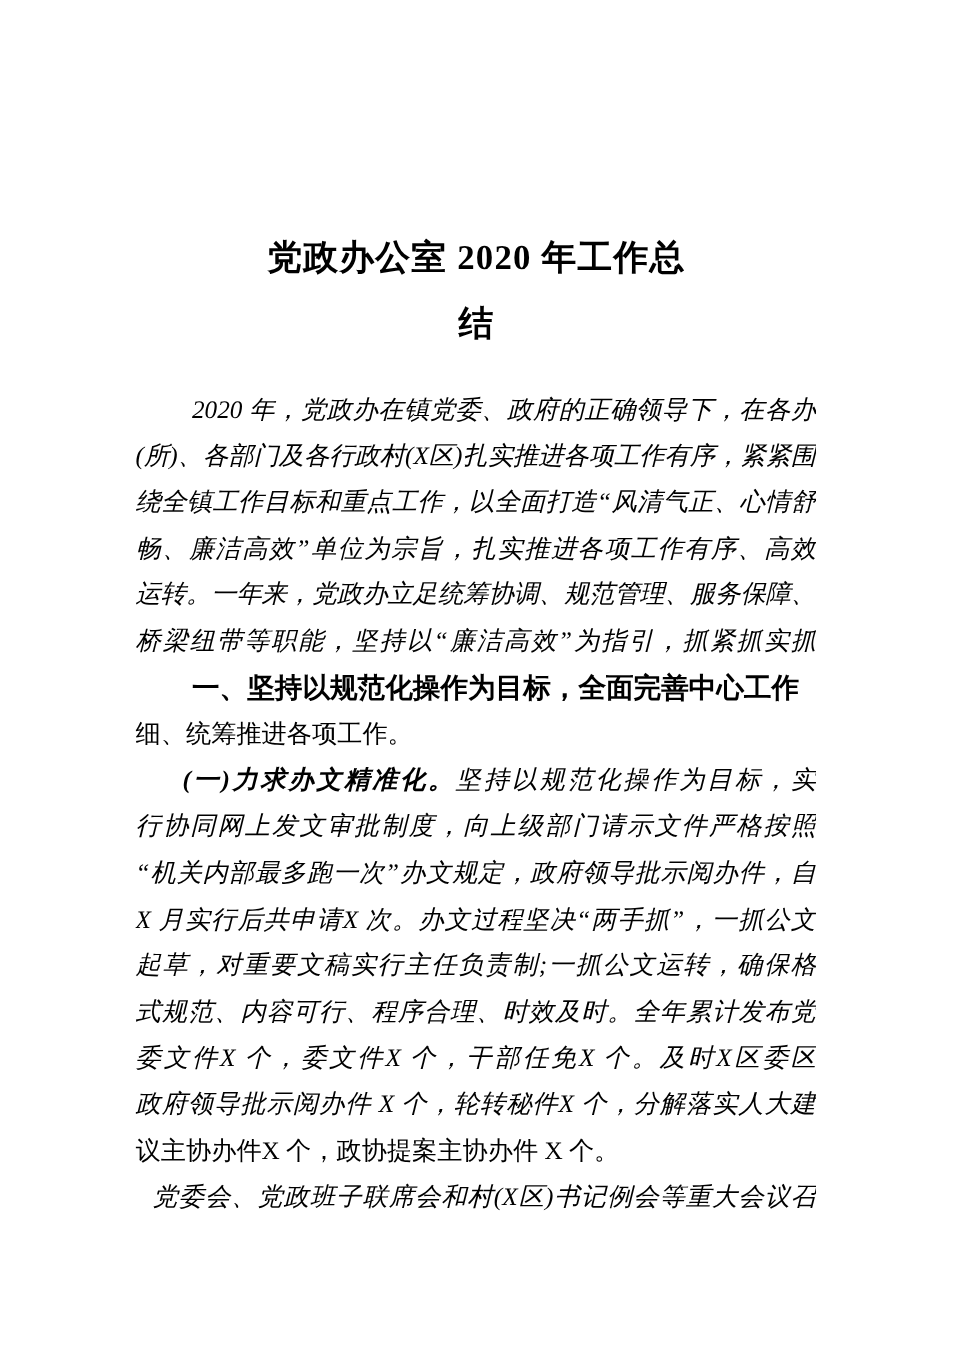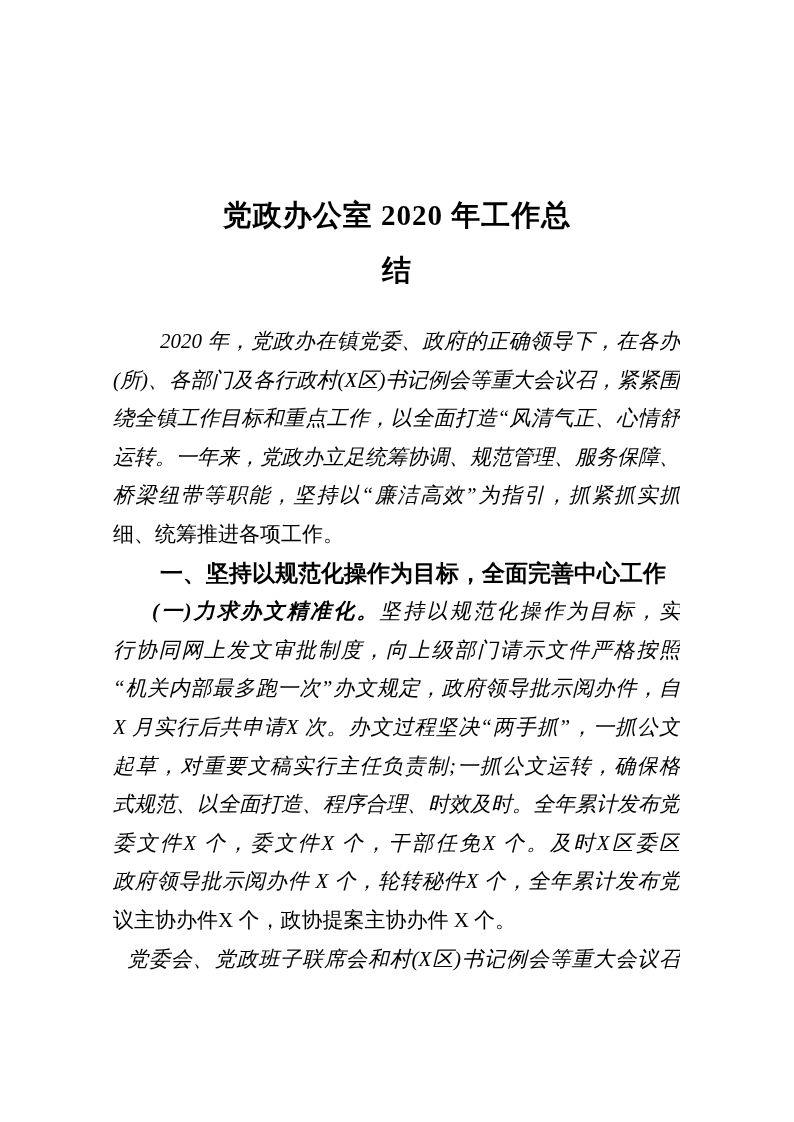--- a/index.html
+++ b/index.html
@@ -66,34 +66,35 @@
 <div class="page">
 
   <div class="title-block">
     <div class="title-line">党政办公室 2020 年工作总</div>
     <div class="title-line">结</div>
   </div>
 
   <div class="body-block">
 
     <div class="line stretch indent-first">2020 年，党政办在镇党委、政府的正确领导下，在各办</div>
-    <div class="line stretch">(所)、各部门及各行政村(X区)书记例会等重大会议召，紧紧围</div>
+    <div class="line stretch">(所)、各部门及各行政村(X区)扎实推进各项工作有序，紧紧围</div>
     <div class="line stretch">绕全镇工作目标和重点工作，以全面打造“风清气正、心情舒</div>
+    <div class="line stretch">畅、廉洁高效”单位为宗旨，扎实推进各项工作有序、高效</div>
     <div class="line stretch">运转。一年来，党政办立足统筹协调、规范管理、服务保障、</div>
     <div class="line stretch">桥梁纽带等职能，坚持以“廉洁高效”为指引，抓紧抓实抓</div>
+    <div class="line heading">一、坚持以规范化操作为目标，全面完善中心工作</div>
+
     <div class="line">细、统筹推进各项工作。</div>
-
-    <div class="line heading">一、坚持以规范化操作为目标，全面完善中心工作</div>
 
     <div class="line stretch indent-para1"><span class="lead">(一)力求办文精准化。</span><span>坚持以规范化操作为目标，实</span></div>
     <div class="line stretch">行协同网上发文审批制度，向上级部门请示文件严格按照</div>
     <div class="line stretch">“机关内部最多跑一次”办文规定，政府领导批示阅办件，自</div>
     <div class="line stretch">X 月实行后共申请X 次。办文过程坚决“两手抓”，一抓公文</div>
     <div class="line stretch">起草，对重要文稿实行主任负责制;一抓公文运转，确保格</div>
-    <div class="line stretch">式规范、以全面打造、程序合理、时效及时。全年累计发布党</div>
+    <div class="line stretch">式规范、内容可行、程序合理、时效及时。全年累计发布党</div>
     <div class="line stretch">委文件X 个，委文件X 个，干部任免X 个。及时X区委区</div>
-    <div class="line stretch">政府领导批示阅办件 X 个，轮转秘件X 个，全年累计发布党</div>
+    <div class="line stretch">政府领导批示阅办件 X 个，轮转秘件X 个，分解落实人大建</div>
     <div class="line">议主协办件X 个，政协提案主协办件 X 个。</div>
 
     <div class="line stretch indent-cont">党委会、党政班子联席会和村(X区)书记例会等重大会议召</div>
 
   </div>
 </div>
 
 </body></html>

